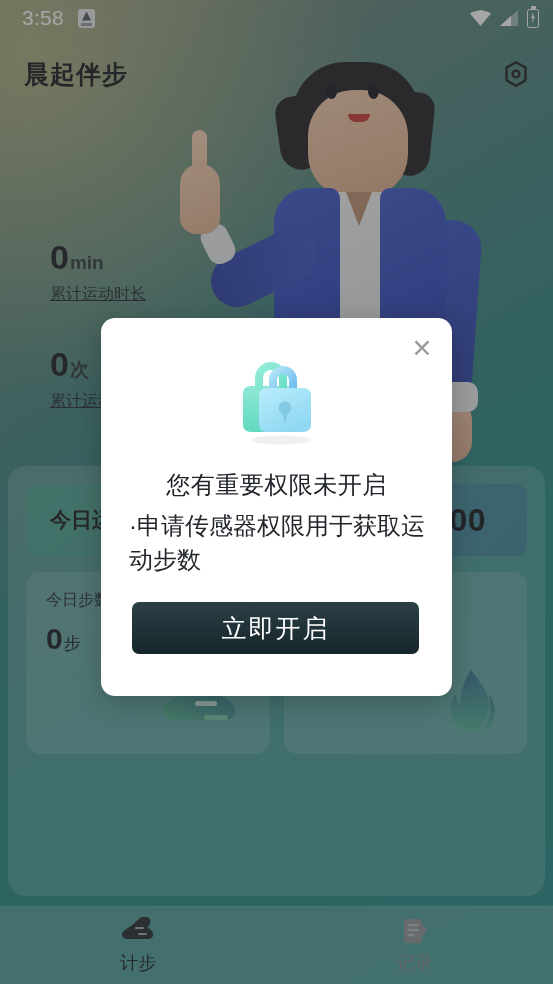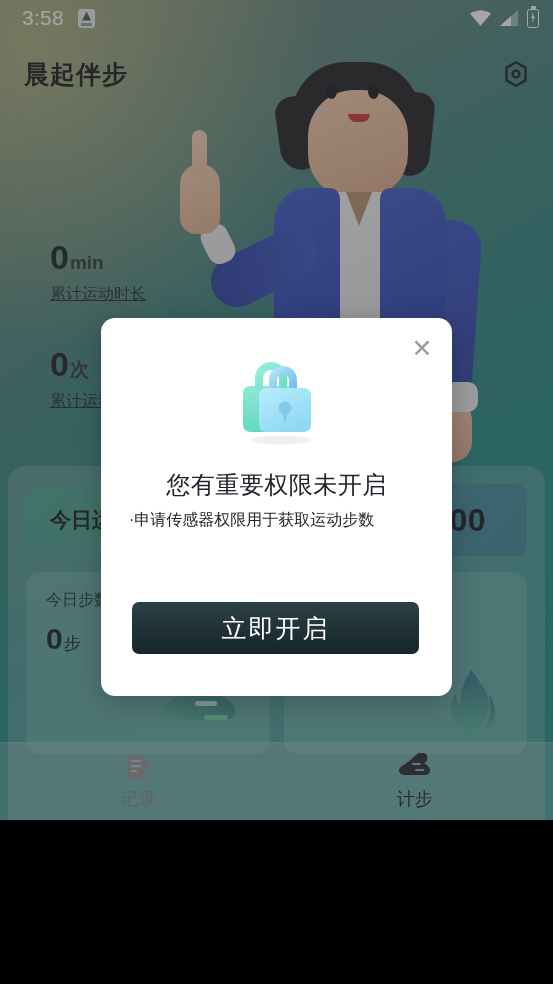--- a/index.html
+++ b/index.html
@@ -5,21 +5,21 @@
   html, body {
     margin: 0;
     padding: 0;
     background: #000;
   }
   * { box-sizing: border-box; }
 
   .phone {
     position: relative;
     width: 553px;
-    height: 820px;
+    height: 984px;
     overflow: hidden;
     font-family: "Liberation Sans", "DejaVu Sans", sans-serif;
     background: #2c7f7c;
   }
 
   
   .app-screen {
     position: absolute;
     inset: 0;
     background:
@@ -484,21 +484,21 @@
   .modal-title {
     margin-top: 17px;
     text-align: center;
     font-size: 24px;
     font-weight: 400;
     color: #20242a;
     letter-spacing: .5px;
   }
   .modal-desc {
     margin: 8px 24px 0 28px;
-    font-size: 16px;
+    font-size: 24px;
     line-height: 1.42;
     color: #23272c;
   }
   .modal-action {
     position: absolute;
     left: 31px;
     bottom: 42px;
     width: 287px;
     height: 52px;
     border: none;
@@ -616,38 +616,38 @@
               <path d="M50 26 c4 6 6 12 6 18 c0 12 -8 20 -14 20 c8 -8 11 -22 8 -38 z" fill="url(#gFlame)"></path>
               <path d="M32 34 c5 8 10 14 10 20 c0 7 -5 11 -10 11 c-5 0 -10 -4 -10 -11 c0 -6 5 -12 10 -20 z" fill="#e8f4ef" opacity="0.0"></path>
             </svg>
           </div>
         </div>
       </div>
 
     </div>
 
     <div class="bottom-nav">
+      <div class="nav-item active">
+        <svg width="36" height="30" viewBox="0 0 36 30">
+          <path d="M30 2 c1 4 -0.5 7 -3 8.5 c3 1 5.5 3 6 6.5 c0.5 3 -2 5 -5 5 l-20 0 c-3.5 0 -6 -2 -6 -4.5 c0 -3 3 -4.5 6 -6.5 c5 -3.5 9 -7 12 -10 c2 -2 4 -3.5 6 -3.5 c1.5 0 1.5 1 1.5 2.5 z" fill="#1d2428"></path>
+          <rect x="15" y="10" width="9" height="2" rx="1" fill="#9aa7ab"></rect>
+          <rect x="18" y="16" width="9" height="2" rx="1" fill="#9aa7ab"></rect>
+        </svg>
+        <div class="nav-label">计步</div>
+      </div>
+
       <div class="nav-item">
         <svg width="32" height="30" viewBox="0 0 32 30">
           <rect x="5" y="2" width="18" height="24" rx="2.5" fill="#8c9194"></rect>
           <rect x="8.5" y="7" width="11" height="2.2" rx="1.1" fill="#b5bbbe"></rect>
           <rect x="8.5" y="12" width="11" height="2.2" rx="1.1" fill="#b5bbbe"></rect>
           <rect x="8.5" y="17" width="7" height="2.2" rx="1.1" fill="#b5bbbe"></rect>
           <path d="M24.5 9 l4 4 l-9 9 l-4.5 0.5 l0.5 -4.5 z" fill="#8c9194"></path>
         </svg>
         <div class="nav-label">记录</div>
-      </div>
-
-      <div class="nav-item active">
-        <svg width="36" height="30" viewBox="0 0 36 30">
-          <path d="M30 2 c1 4 -0.5 7 -3 8.5 c3 1 5.5 3 6 6.5 c0.5 3 -2 5 -5 5 l-20 0 c-3.5 0 -6 -2 -6 -4.5 c0 -3 3 -4.5 6 -6.5 c5 -3.5 9 -7 12 -10 c2 -2 4 -3.5 6 -3.5 c1.5 0 1.5 1 1.5 2.5 z" fill="#1d2428"></path>
-          <rect x="15" y="10" width="9" height="2" rx="1" fill="#9aa7ab"></rect>
-          <rect x="18" y="16" width="9" height="2" rx="1" fill="#9aa7ab"></rect>
-        </svg>
-        <div class="nav-label">计步</div>
       </div>
 
     </div>
   </div>
 
   <div class="dim"></div>
 
   <div class="modal">
     <div class="modal-close">
       <span>✕</span>

